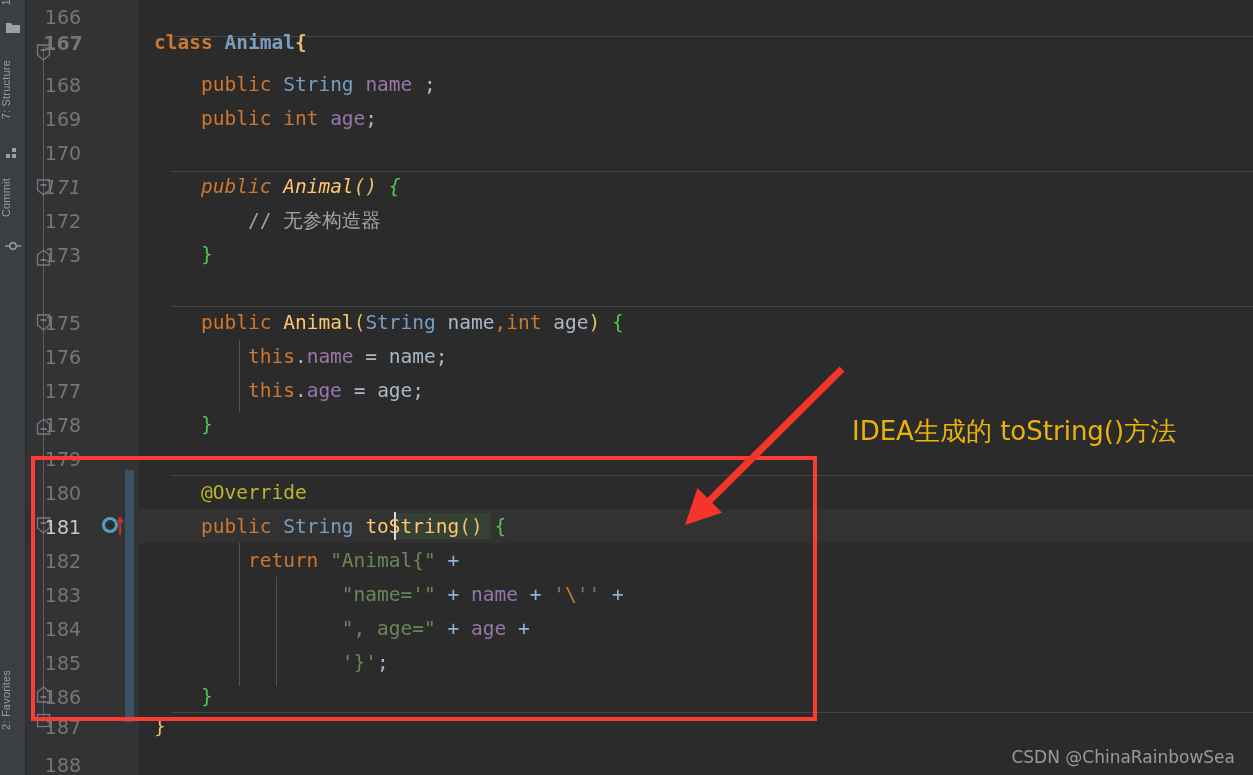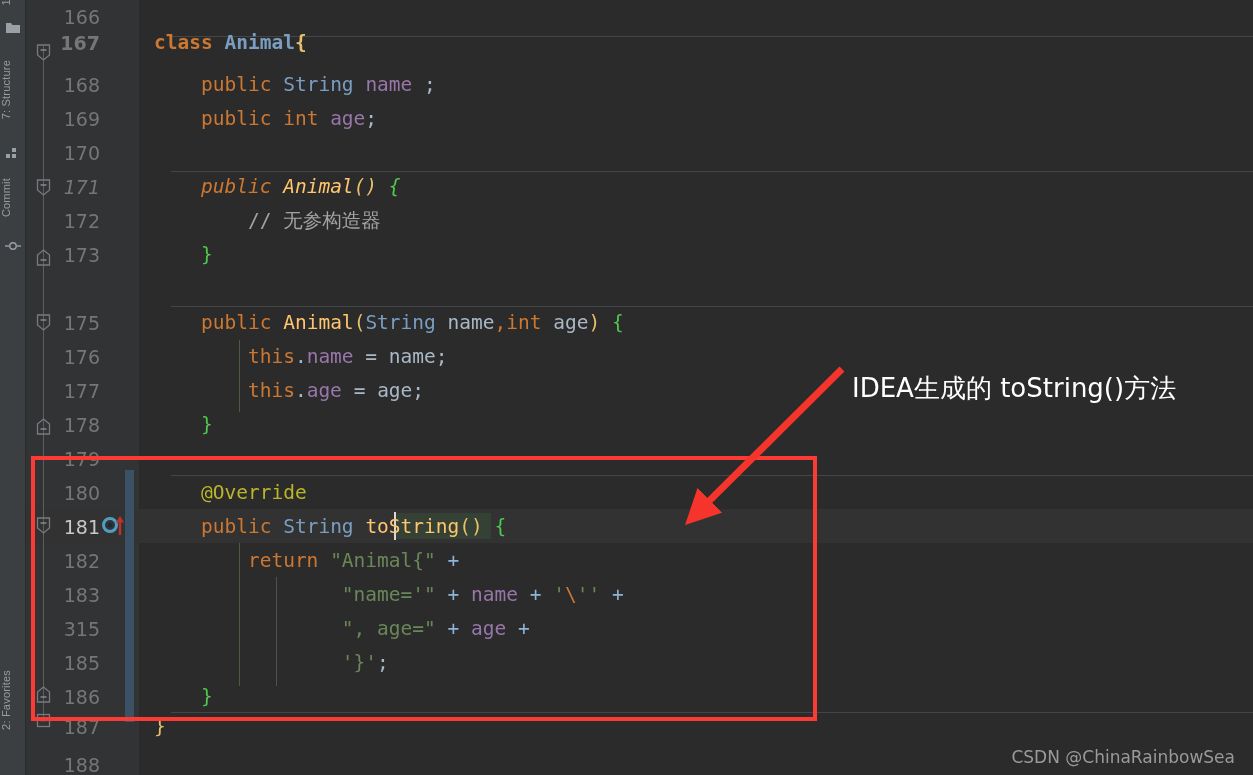--- a/index.html
+++ b/index.html
@@ -70,21 +70,21 @@
     position: absolute;
     left: 0;
     width: 1227px;
     height: 34px;
     line-height: 34px;
   }
   .lnum {
     position: absolute;
     left: 0;
     width: 74px;
-    text-align: right;
+    text-align: center;
     color: #767676;
     font-family: "DejaVu Sans", "Liberation Sans", sans-serif;
     font-size: 19px;
     line-height: 34px;
   }
   .lnum.cur { color: #c8c8c8; }
 
   .code {
     position: absolute;
     left: 128px;
@@ -190,25 +190,26 @@
   
   #annotation-layer {
     position: absolute;
     left: 0; top: 0;
     width: 1253px; height: 775px;
     z-index: 25;
     pointer-events: none;
   }
   #anno-label {
     position: absolute;
-    color: #ffffff;
+    color: #eab308;
     font-family: "DejaVu Sans", "Liberation Sans", sans-serif;
     font-size: 26px;
     white-space: nowrap;
     z-index: 26;
+    margin-top: 43px;
   }
 
   
   #watermark {
     position: absolute;
     right: 18px;
     bottom: 8px;
     color: #9a9a9a;
     font-family: "DejaVu Sans", "Liberation Sans", sans-serif;
     font-size: 17px;
@@ -418,21 +419,21 @@
     <span class="lnum">182</span>
     <span class="code">        <span class="kw">return</span> <span class="str">"Animal{"</span> <span class="plus">+</span></span>
   </div>
 
   <div class="line" style="top:578px;">
     <span class="lnum">183</span>
     <span class="code">                <span class="str">"name='"</span> <span class="plus">+</span> <span class="fld">name</span> <span class="plus">+</span> <span class="str">'</span><span class="esc">\</span><span class="str">''</span> <span class="plus">+</span></span>
   </div>
 
   <div class="line" style="top:612px;">
-    <span class="lnum">315</span>
+    <span class="lnum">184</span>
     <span class="code">                <span class="str">", age="</span> <span class="plus">+</span> <span class="fld">age</span> <span class="plus">+</span></span>
   </div>
 
   <div class="line" style="top:646px;">
     <span class="lnum">185</span>
     <span class="code">                <span class="str">'}'</span><span class="punct">;</span></span>
   </div>
 
   <div class="line" style="top:680px;">
     <span class="lnum">186</span>

